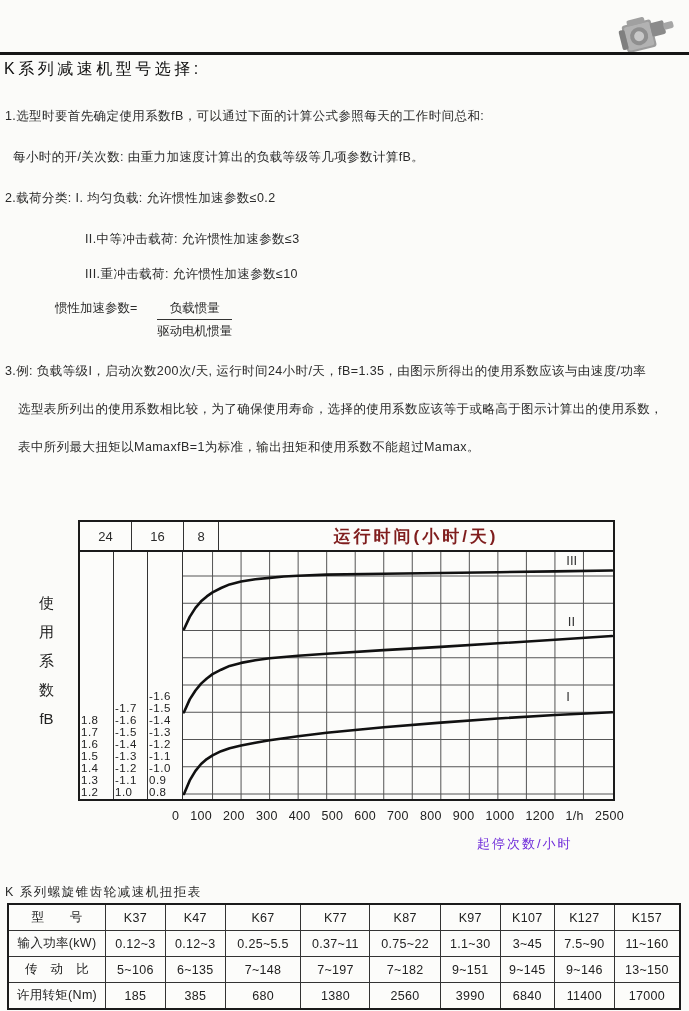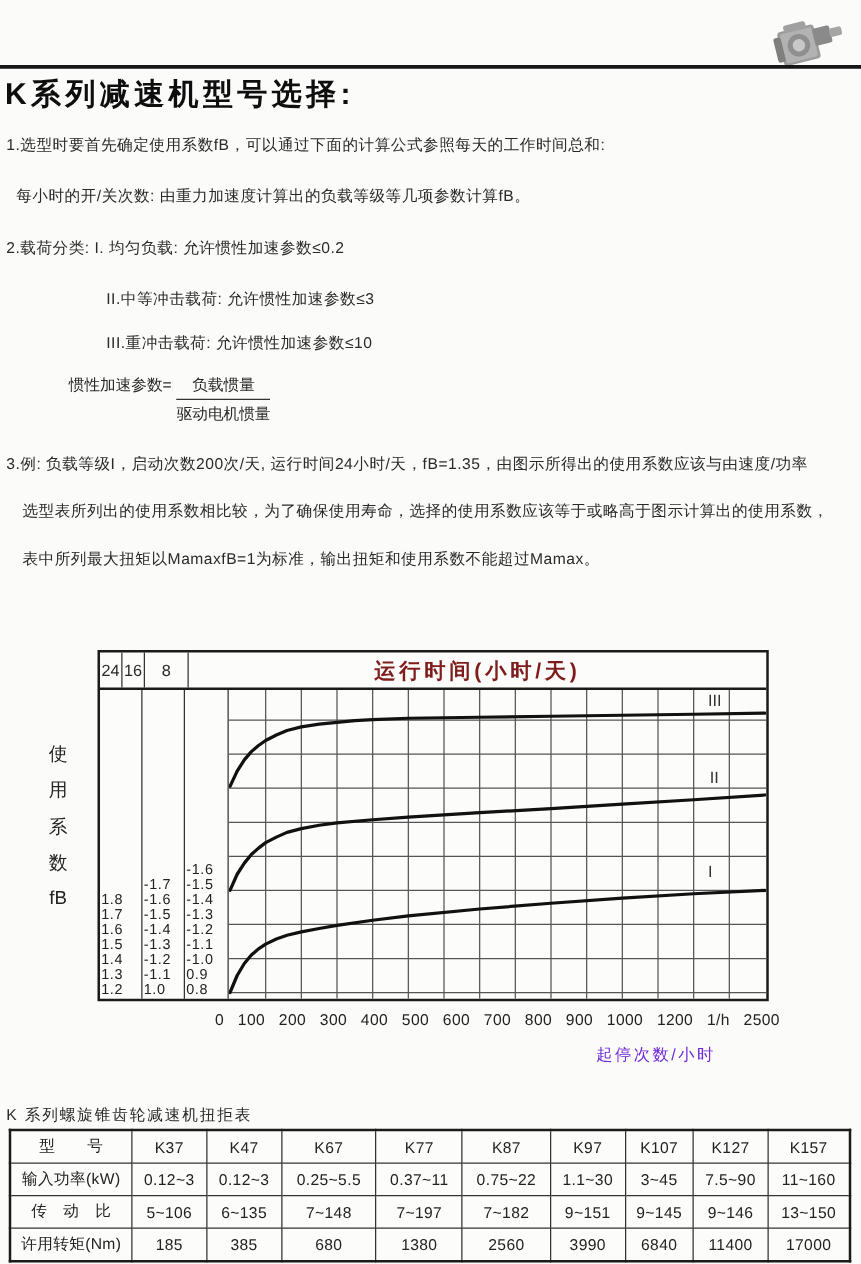--- a/index.html
+++ b/index.html
@@ -5,31 +5,31 @@
   html,body{margin:0;padding:0}
   body{
     width:689px;height:1011px;position:relative;
     background:#fbfbf9;color:#2a2a2a;
     font-family:"Liberation Sans","DejaVu Sans",sans-serif;
     overflow:hidden;
   }
   .abs{position:absolute;white-space:nowrap}
   .txt{font-size:12.5px;letter-spacing:.4px}
   .rule{position:absolute;left:0;top:52px;width:689px;height:3px;background:#161616}
-  .title{position:absolute;left:4px;top:59px;font-size:24px;font-weight:bold;letter-spacing:3.5px;color:#0e0e0e}
+  .title{position:absolute;left:4px;top:59px;font-size:16px;font-weight:normal;letter-spacing:3.5px;color:#0e0e0e}
   .formula{position:absolute;left:55px;top:300px;display:flex;align-items:flex-start;font-size:12.5px}
-  .frac{display:inline-block;text-align:center;margin-left:4px}
+  .frac{display:inline-block;text-align:center;margin-left:20px}
   .frac .num{display:block;padding:0 10px 2px 10px;border-bottom:1.5px solid #333}
   .frac .den{display:block;padding-top:3px}
 
   
   .ytitle{position:absolute;left:39px;top:594px;display:flex;flex-direction:column;align-items:center;gap:10px;font-size:15px;color:#222}
   .chartbox{position:absolute;left:78px;top:520px;width:537px;height:281px;border:2px solid #1b1b1b;box-sizing:border-box;background:#fcfcfa}
   .chead{display:flex;height:30px;border-bottom:2px solid #1b1b1b;box-sizing:border-box}
-  .chead .hc{width:18px;border-right:1px solid #333;display:flex;align-items:center;justify-content:center;font-size:13px;box-sizing:border-box}
+  .chead .hc{width:52px;border-right:1px solid #333;display:flex;align-items:center;justify-content:center;font-size:13px;box-sizing:border-box}
   .chead .htitle{flex:1;display:flex;align-items:center;justify-content:center;font-size:17px;font-weight:bold;letter-spacing:3px;color:#7f1d1d}
   .cbody{display:flex;height:247px}
   .scol{width:34px;border-right:1px solid #333;box-sizing:border-box;display:flex;flex-direction:column;justify-content:flex-end;padding:15px 0 1px 1px;font-size:11.5px;color:#222}
   .scol span{line-height:12px;letter-spacing:.5px}
   .plot{flex:1;display:block}
   .xticks{position:absolute;left:172px;top:809px;width:452px;display:flex;justify-content:space-between;font-size:12.5px;letter-spacing:.3px;color:#222}
   .xnote{position:absolute;left:477px;top:835px;font-size:13px;letter-spacing:2px;color:#6d28d9}
 
   
   .tbl-title{position:absolute;left:5px;top:884px;font-size:12.5px;letter-spacing:1.5px}

